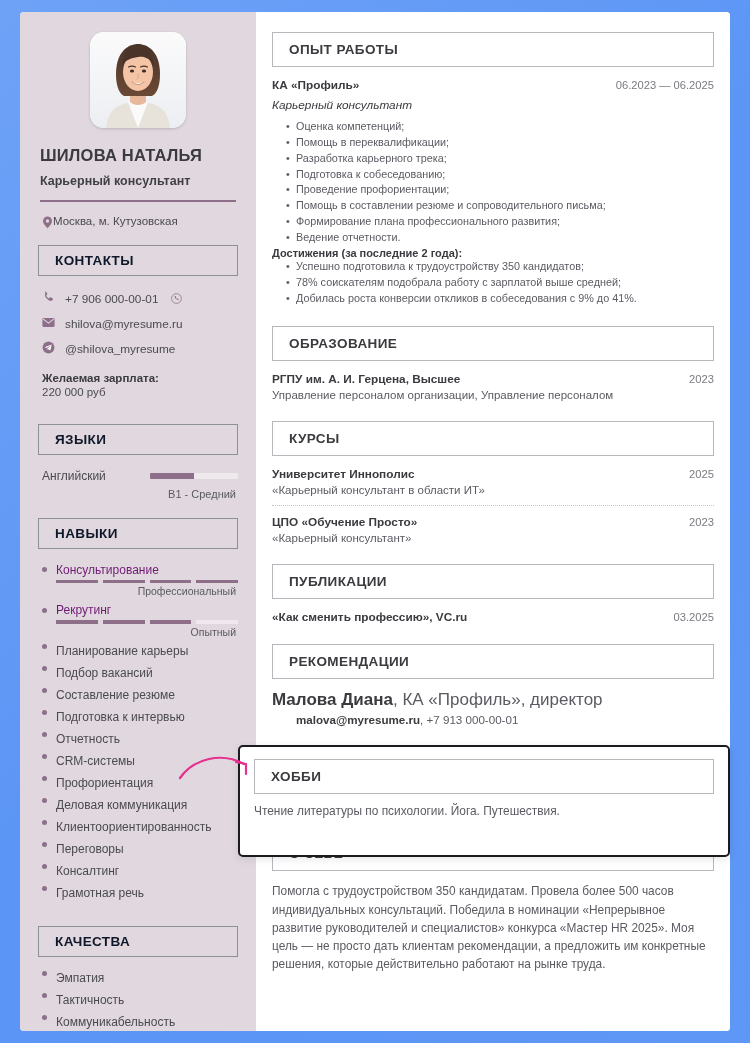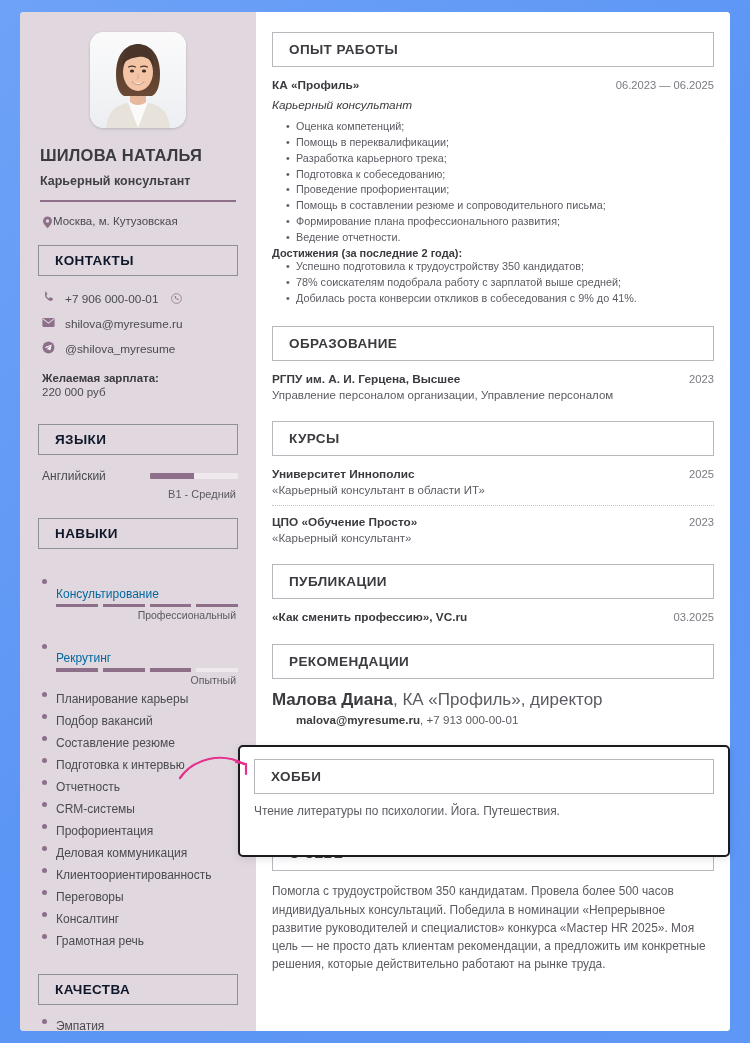--- a/index.html
+++ b/index.html
@@ -143,21 +143,21 @@
     align-items: center;
     gap: 9px;
     margin-bottom: 3px;
   }
   .dot {
     width: 5px; height: 5px;
     border-radius: 50%;
     background: #8d6f8a;
     flex: 0 0 5px;
   }
-  .skill-name { font-size: 12px; color: #0369a1; margin-top: 24px; }
+  .skill-name { font-size: 12px; color: #701a75; }
   .seg-bar {
     display: flex;
     gap: 5px;
     margin-left: 14px;
     margin-bottom: 2px;
   }
   .seg { flex: 1; height: 3.5px; background: #efe9ee; }
   .seg.on { background: #8d6f8a; }
   .skill-level {
     font-size: 10.5px;

